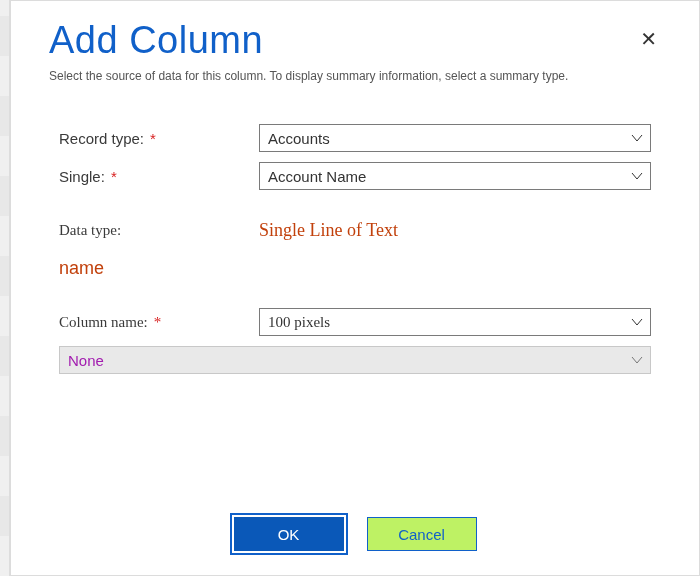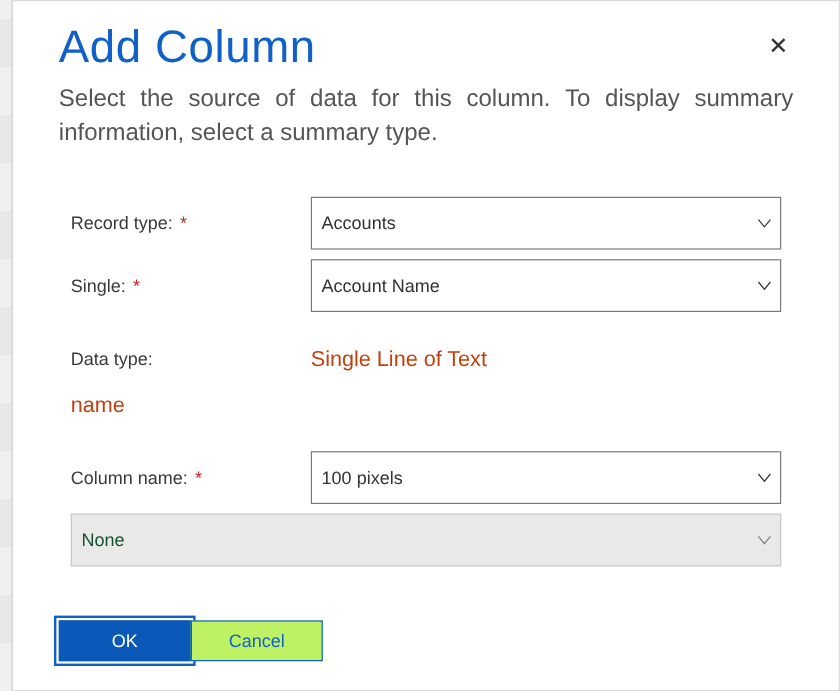--- a/index.html
+++ b/index.html
@@ -41,59 +41,59 @@
     flex:1;
     margin:0 0 6px 0;
   }
   .close-btn{
     font-size:20px;line-height:1;
     color:#333;cursor:pointer;
     padding:4px;margin-top:6px;
     background:none;border:none;
   }
   .description{
-    font-size:20px;color:#555;
+    font-size:12px;color:#555;
     margin:0 0 38px 0;
     text-align:justify;
     line-height:1.45;
   }
   .form{padding:0 10px;}
   .row{display:flex;align-items:center;min-height:30px;margin-bottom:8px;}
-  .row.gap{margin-top:24px;}
+  .row.gap{margin-top:24px;font-family:Liberation Serif, serif;}
   .lbl{
     width:200px;flex:0 0 200px;
     font-size:15px;color:var(--label);
     display:flex;align-items:center;gap:6px;text-align:center;
   }
   .req{color:#d82020;font-size:15px;line-height:1;}
   .value-static{
     font-size:18px;color:#c2410c;padding:2px 0;
   }
   .select{
     flex:1;position:relative;
     border:1px solid var(--border);
-    height:44px;background:#fff;
+    height:28px;background:#fff;
     display:flex;align-items:center;
     padding:0 28px 0 8px;
     font-size:15px;color:#333;
     cursor:pointer;
   }
   .select.disabled{
     background:var(--disabled-bg);
     border-color:var(--light-border);
-    color:#14532d;cursor:default;
+    color:#a21caf;cursor:default;
   }
   .select .chev{
     position:absolute;right:6px;top:50%;transform:translateY(-50%);
     pointer-events:none;
   }
   .chev svg{display:block;}
   .footer{
     margin-top:auto;
-    display:flex;justify-content:flex-start;gap:0;
+    display:flex;justify-content:center;gap:23px;
     padding-top:20px;
   }
   .btn{
     min-width:110px;height:34px;
     font-size:15px;
     display:flex;align-items:center;justify-content:center;
     cursor:pointer;
     border:1px solid var(--blue);
     background:#bef264;color:var(--blue);
   }

